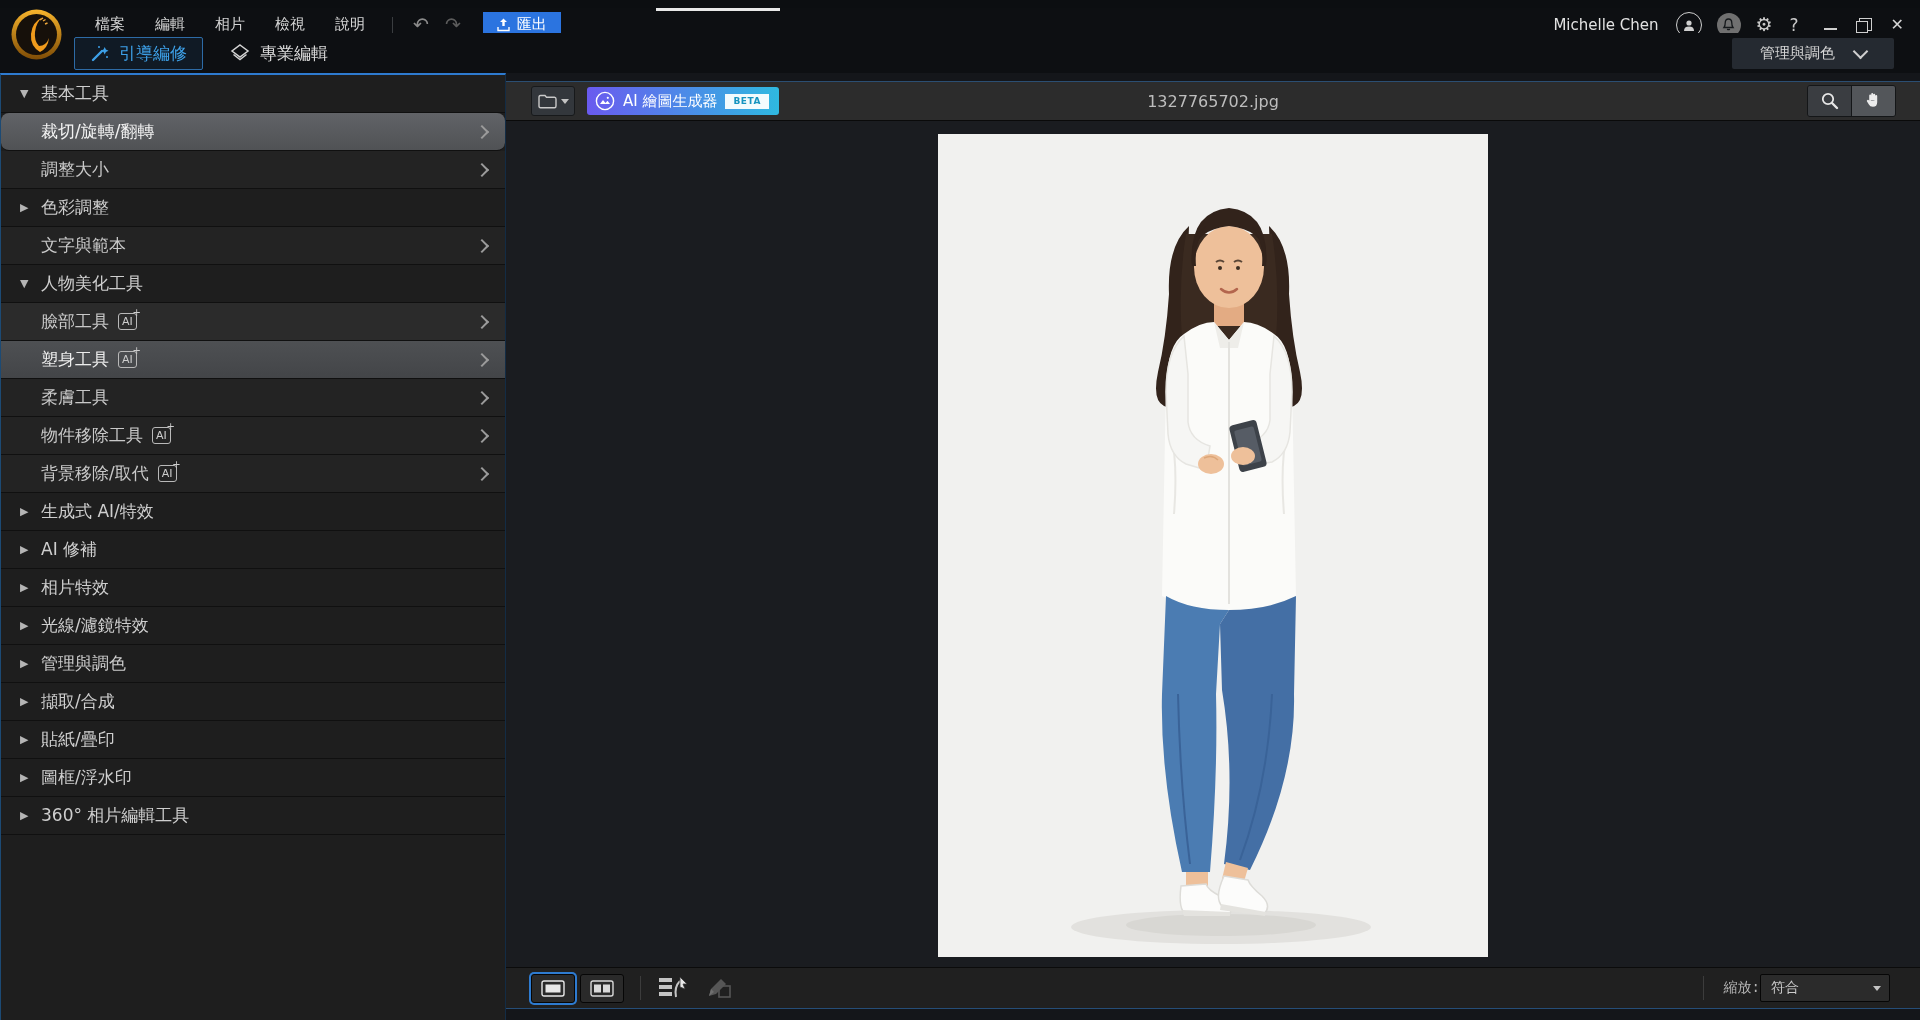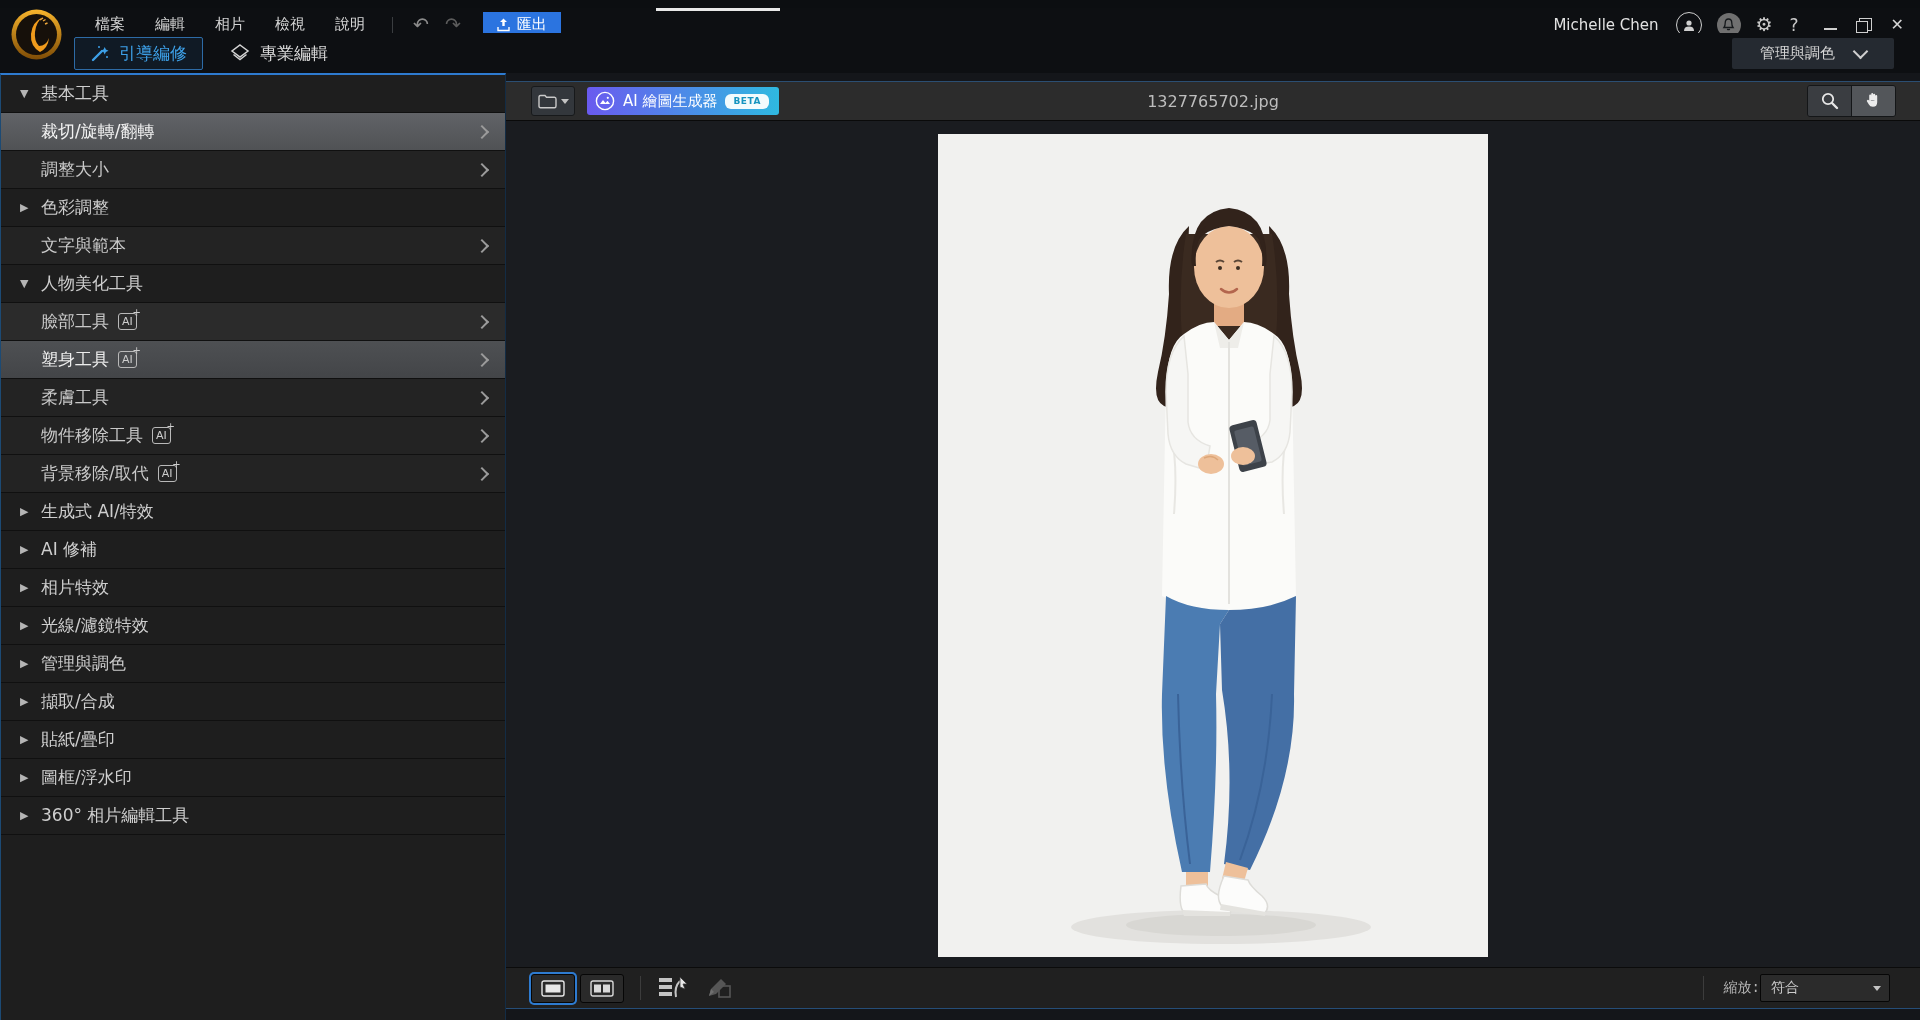--- a/index.html
+++ b/index.html
@@ -45,40 +45,40 @@
 
   
   .sidebar{width:506px;flex:none;background:#1e1e1e;border-top:2px solid #2e7bd0;
       border-left:1px solid #1c4a74;border-right:1px solid #132c45;box-sizing:border-box;}
   .srow{position:relative;height:37px;display:flex;align-items:center;border-bottom:1px solid #101010;
       background:#232323;font-size:17px;color:#c9c9c9;cursor:default;}
   .srow.header{background:#1e1e1e;color:#cecece;}
   .srow .tri{width:14px;margin-left:19px;font-size:11px;color:#b5b5b5;flex:none;}
   .srow .indent{width:14px;margin-left:19px;flex:none;}
   .srow .lbl{margin-left:7px;white-space:nowrap;}
-  .srow.selected{background:linear-gradient(#616367,#505255);color:#f2f2f2;}
+  .srow.selected{background:linear-gradient(#616367,#505255);color:#f2f2f2;border-radius:8px;}
   .srow.hover{background:linear-gradient(#4e5053,#434548);color:#ededed;}
   .srow.dimhl{background:#2b2b2b;}
   .chev{width:8px;height:8px;border-top:2px solid #9b9b9b;border-right:2px solid #9b9b9b;
       transform:rotate(45deg);margin-left:auto;margin-right:18px;flex:none;}
   .ai-badge{position:relative;margin-left:9px;font-size:11px;line-height:1;color:#cdcdcd;
       border:1px solid #b9b9b9;border-radius:3px;padding:2px 3px 2px 3px;}
   .ai-badge::after{content:"+";position:absolute;top:-6px;right:-5px;font-size:10px;color:#cdcdcd;background:transparent;}
 
   
   .canvas{flex:1;display:flex;flex-direction:column;background:#14161a;min-width:0;}
   .cgap{height:8px;background:#14161a;}
   .chead{height:38px;background:#2c2c2c;border-top:1px solid #2b4e72;display:flex;align-items:center;position:relative;}
   .folder-btn{margin-left:25px;width:42px;height:28px;background:#33373c;border:1px solid #17191b;border-radius:3px;
       display:flex;align-items:center;justify-content:center;gap:4px;}
   .dd-tri{width:0;height:0;border-left:4px solid transparent;border-right:4px solid transparent;border-top:5px solid #c3c3c3;}
   .ai-gen-btn{margin-left:12px;height:28px;border-radius:3px;display:flex;align-items:center;gap:8px;padding:0 10px 0 8px;
       background:linear-gradient(90deg,#6a5aef,#2fb9e0);color:#fff;font-size:15px;}
   .beta-pill{background:#f2fbfd;color:#1694c0;font-size:9px;font-weight:bold;letter-spacing:.5px;
-      border-radius:6px;padding:3px 8px;line-height:1;}
+      border-radius:0;padding:3px 8px;line-height:1;}
   .cfile{position:absolute;left:50%;transform:translateX(-50%);font-size:16px;color:#bdbdbd;}
   .cview-tools{margin-left:auto;margin-right:24px;display:flex;border:1px solid #141618;border-radius:3px;overflow:hidden;}
   .cv-btn{width:43px;height:30px;display:flex;align-items:center;justify-content:center;background:#3a3d41;}
   .cv-btn.active{background:#53565a;}
   .cv-btn + .cv-btn{border-left:1px solid #141618;}
 
   .viewport{flex:1;position:relative;background:#1a1c20;border-top:1px solid #0a0a0a;overflow:hidden;}
   .photo{position:absolute;top:13px;left:50%;transform:translateX(-50%);width:550px;height:823px;background:#f3f3f1;}
 
   

